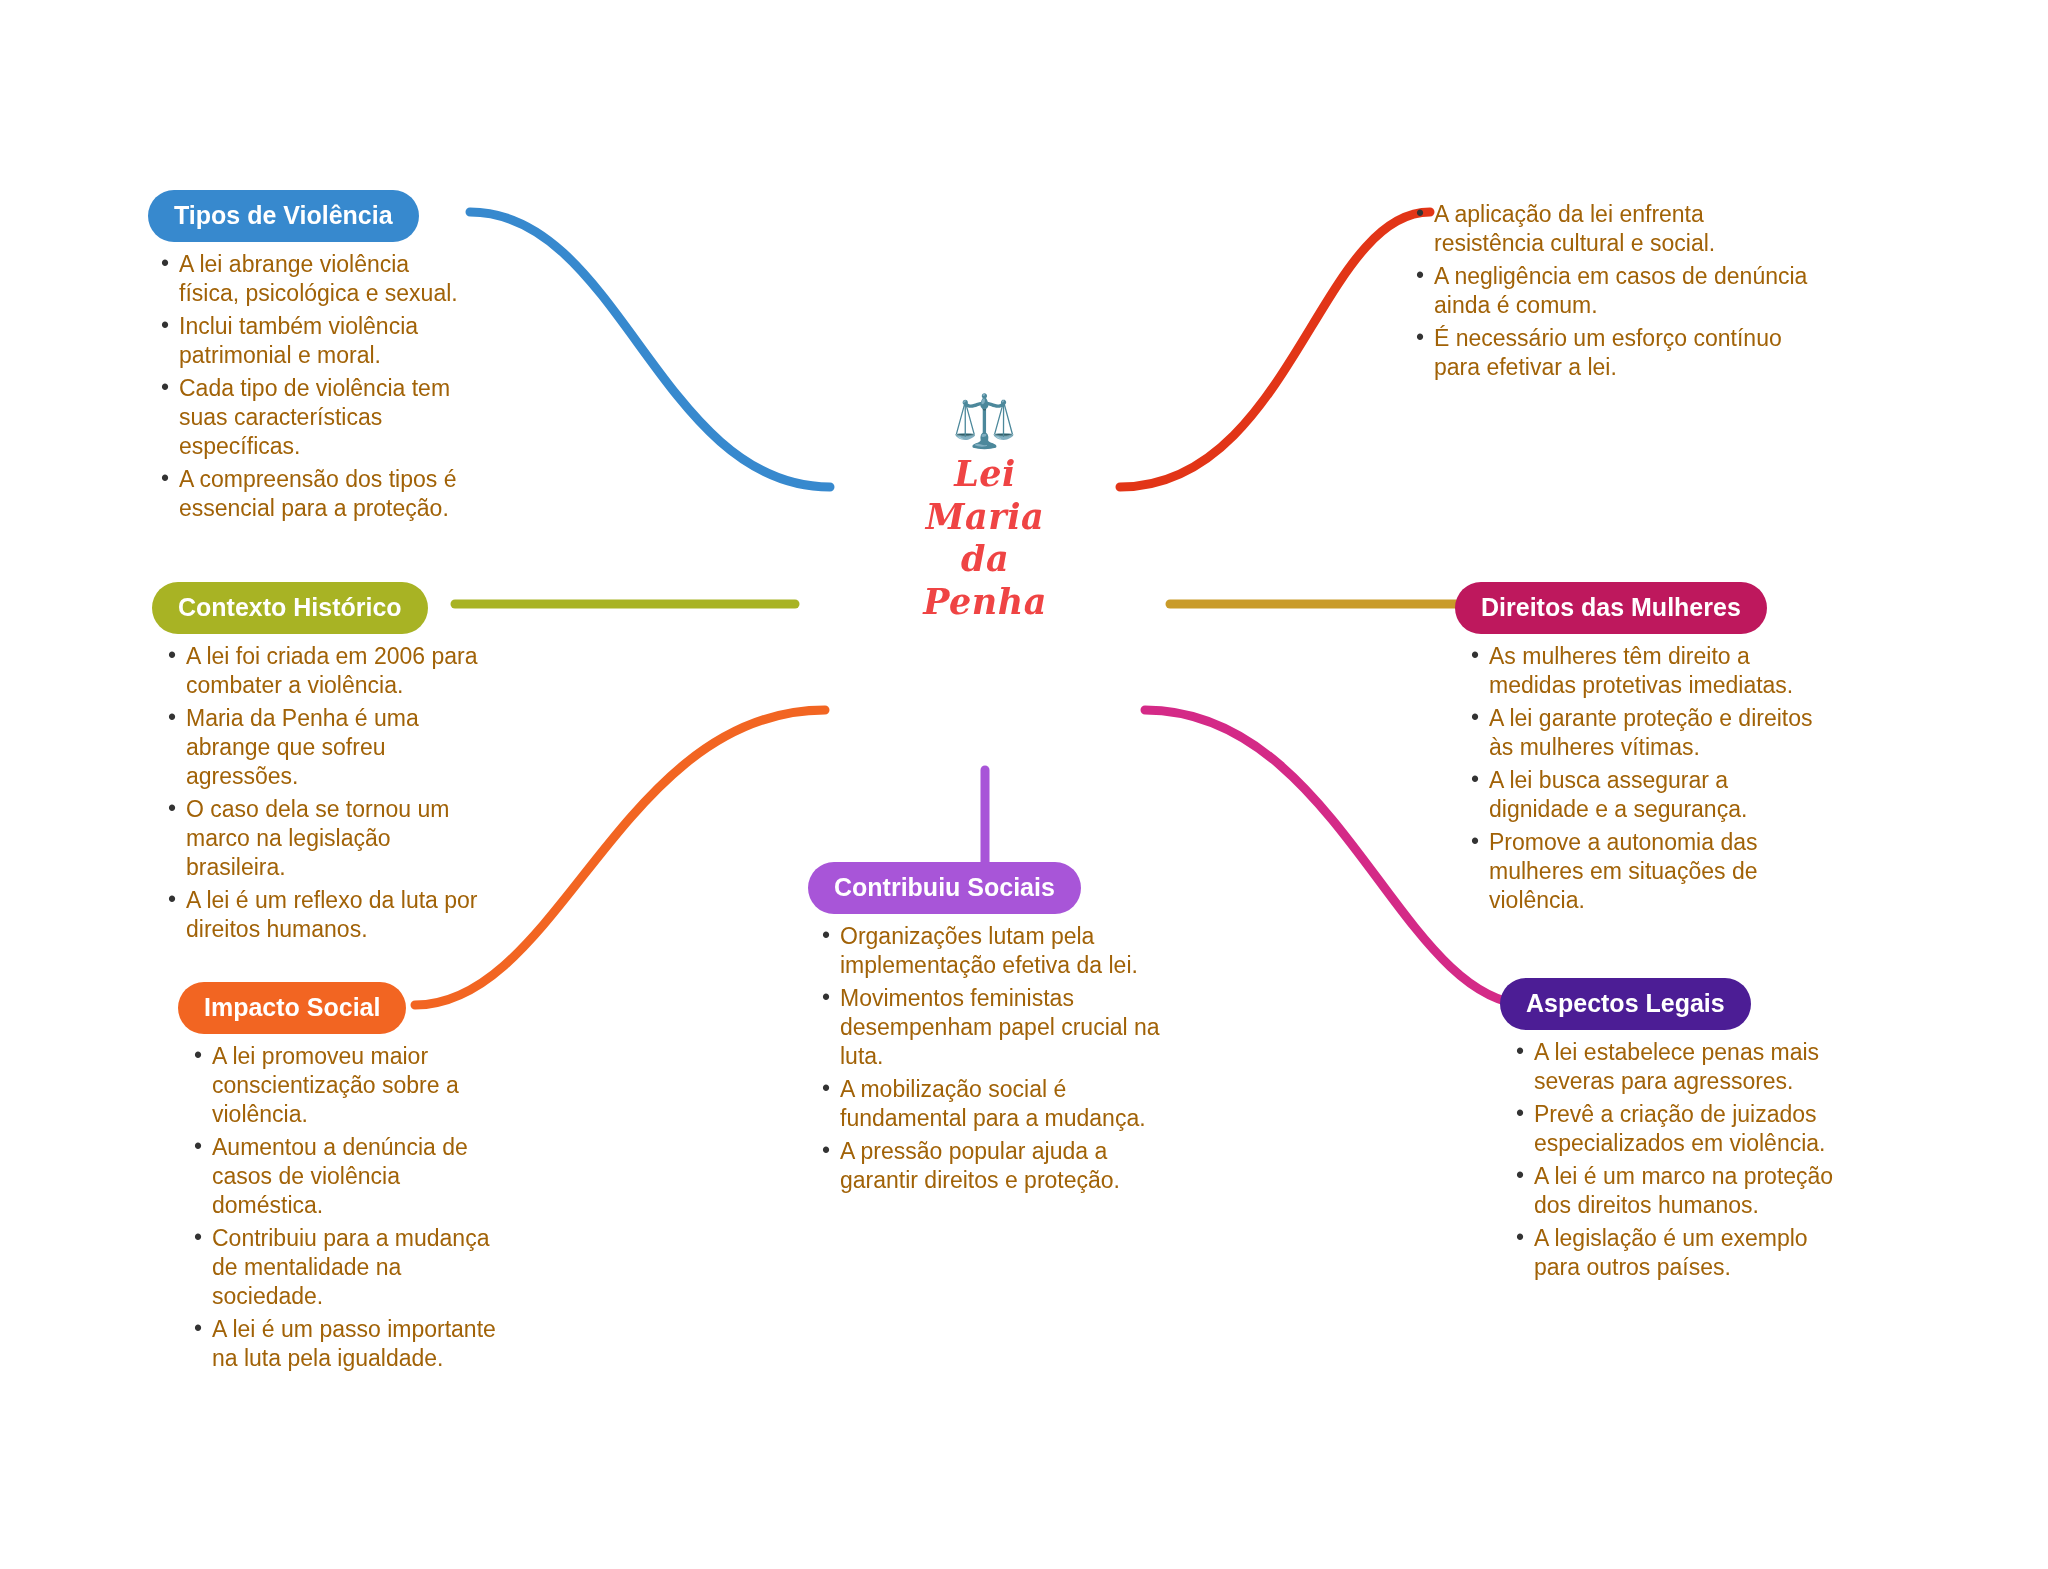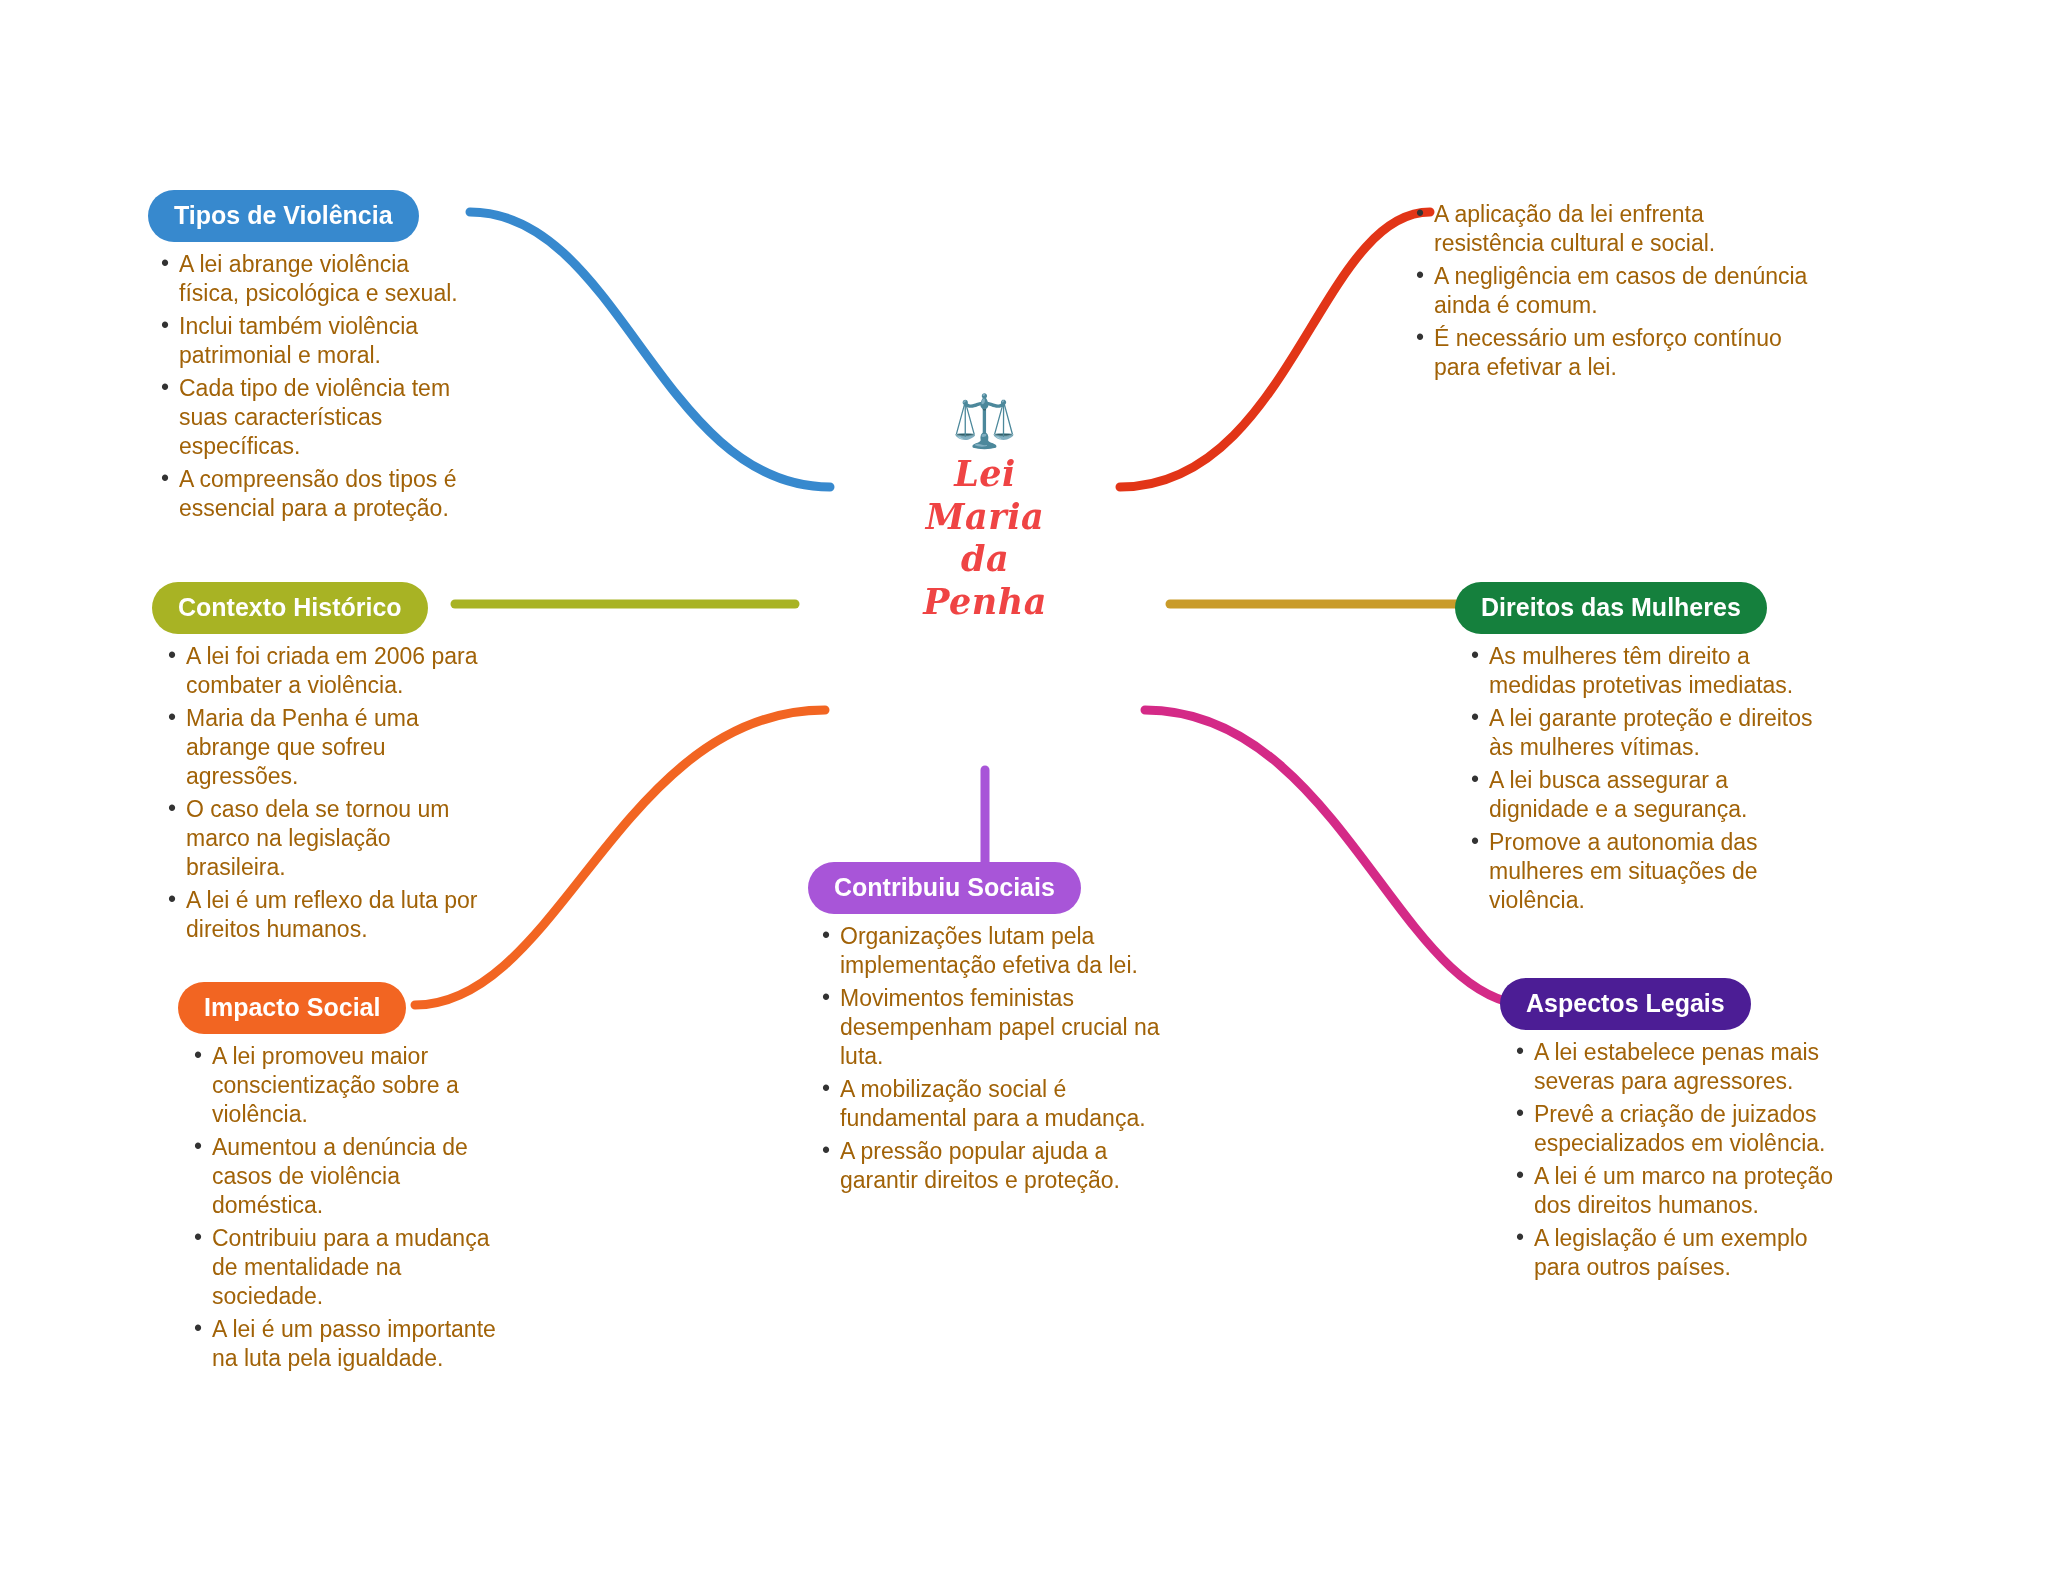--- a/index.html
+++ b/index.html
@@ -168,21 +168,21 @@
     <ul class="bullets">
       <li>A lei foi criada em 2006 para combater a violência.</li>
       <li>Maria da Penha é uma abrange que sofreu agressões.</li>
       <li>O caso dela se tornou um marco na legislação brasileira.</li>
       <li>A lei é um reflexo da luta por direitos humanos.</li>
     </ul>
   </div>
 
   <div class="branch" id="branch-direitos">
     <div class="pill-wrap">
-      <span class="pill" style="background:#15803d">Direitos das Mulheres</span>
+      <span class="pill" style="background:#be185d">Direitos das Mulheres</span>
     </div>
     <ul class="bullets">
       <li>As mulheres têm direito a medidas protetivas imediatas.</li>
       <li>A lei garante proteção e direitos às mulheres vítimas.</li>
       <li>A lei busca assegurar a dignidade e a segurança.</li>
       <li>Promove a autonomia das mulheres em situações de violência.</li>
     </ul>
   </div>
 
   <div class="branch" id="branch-impacto">

